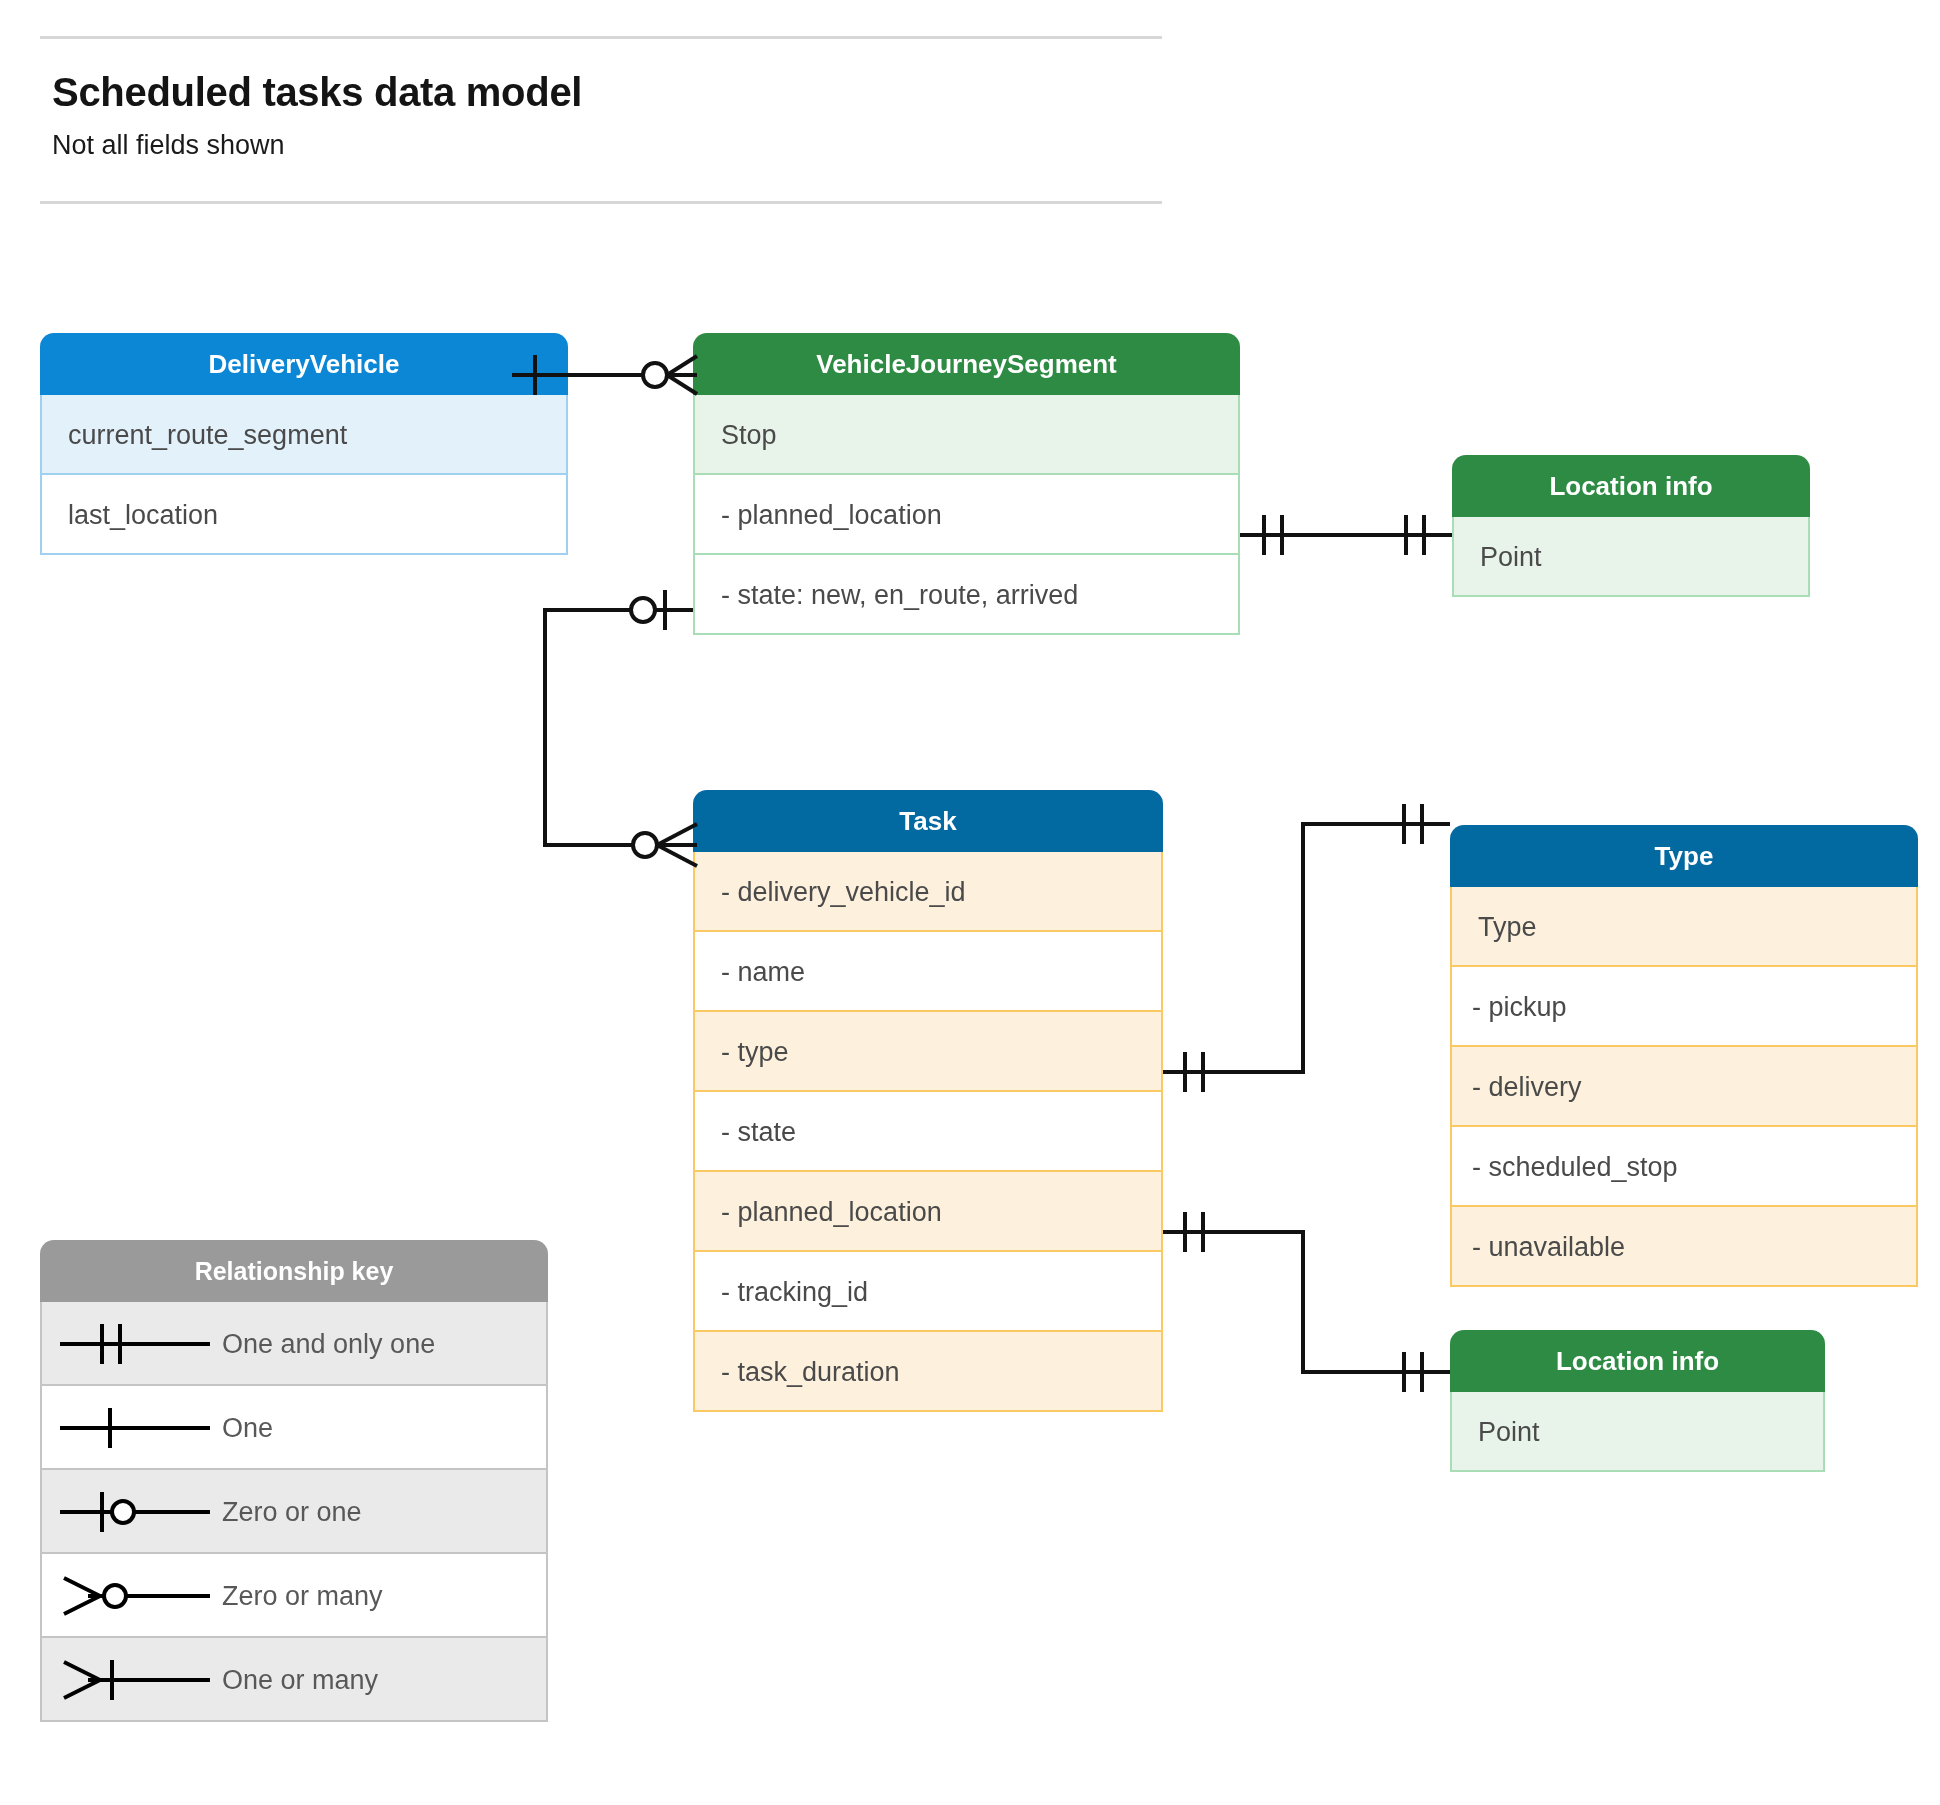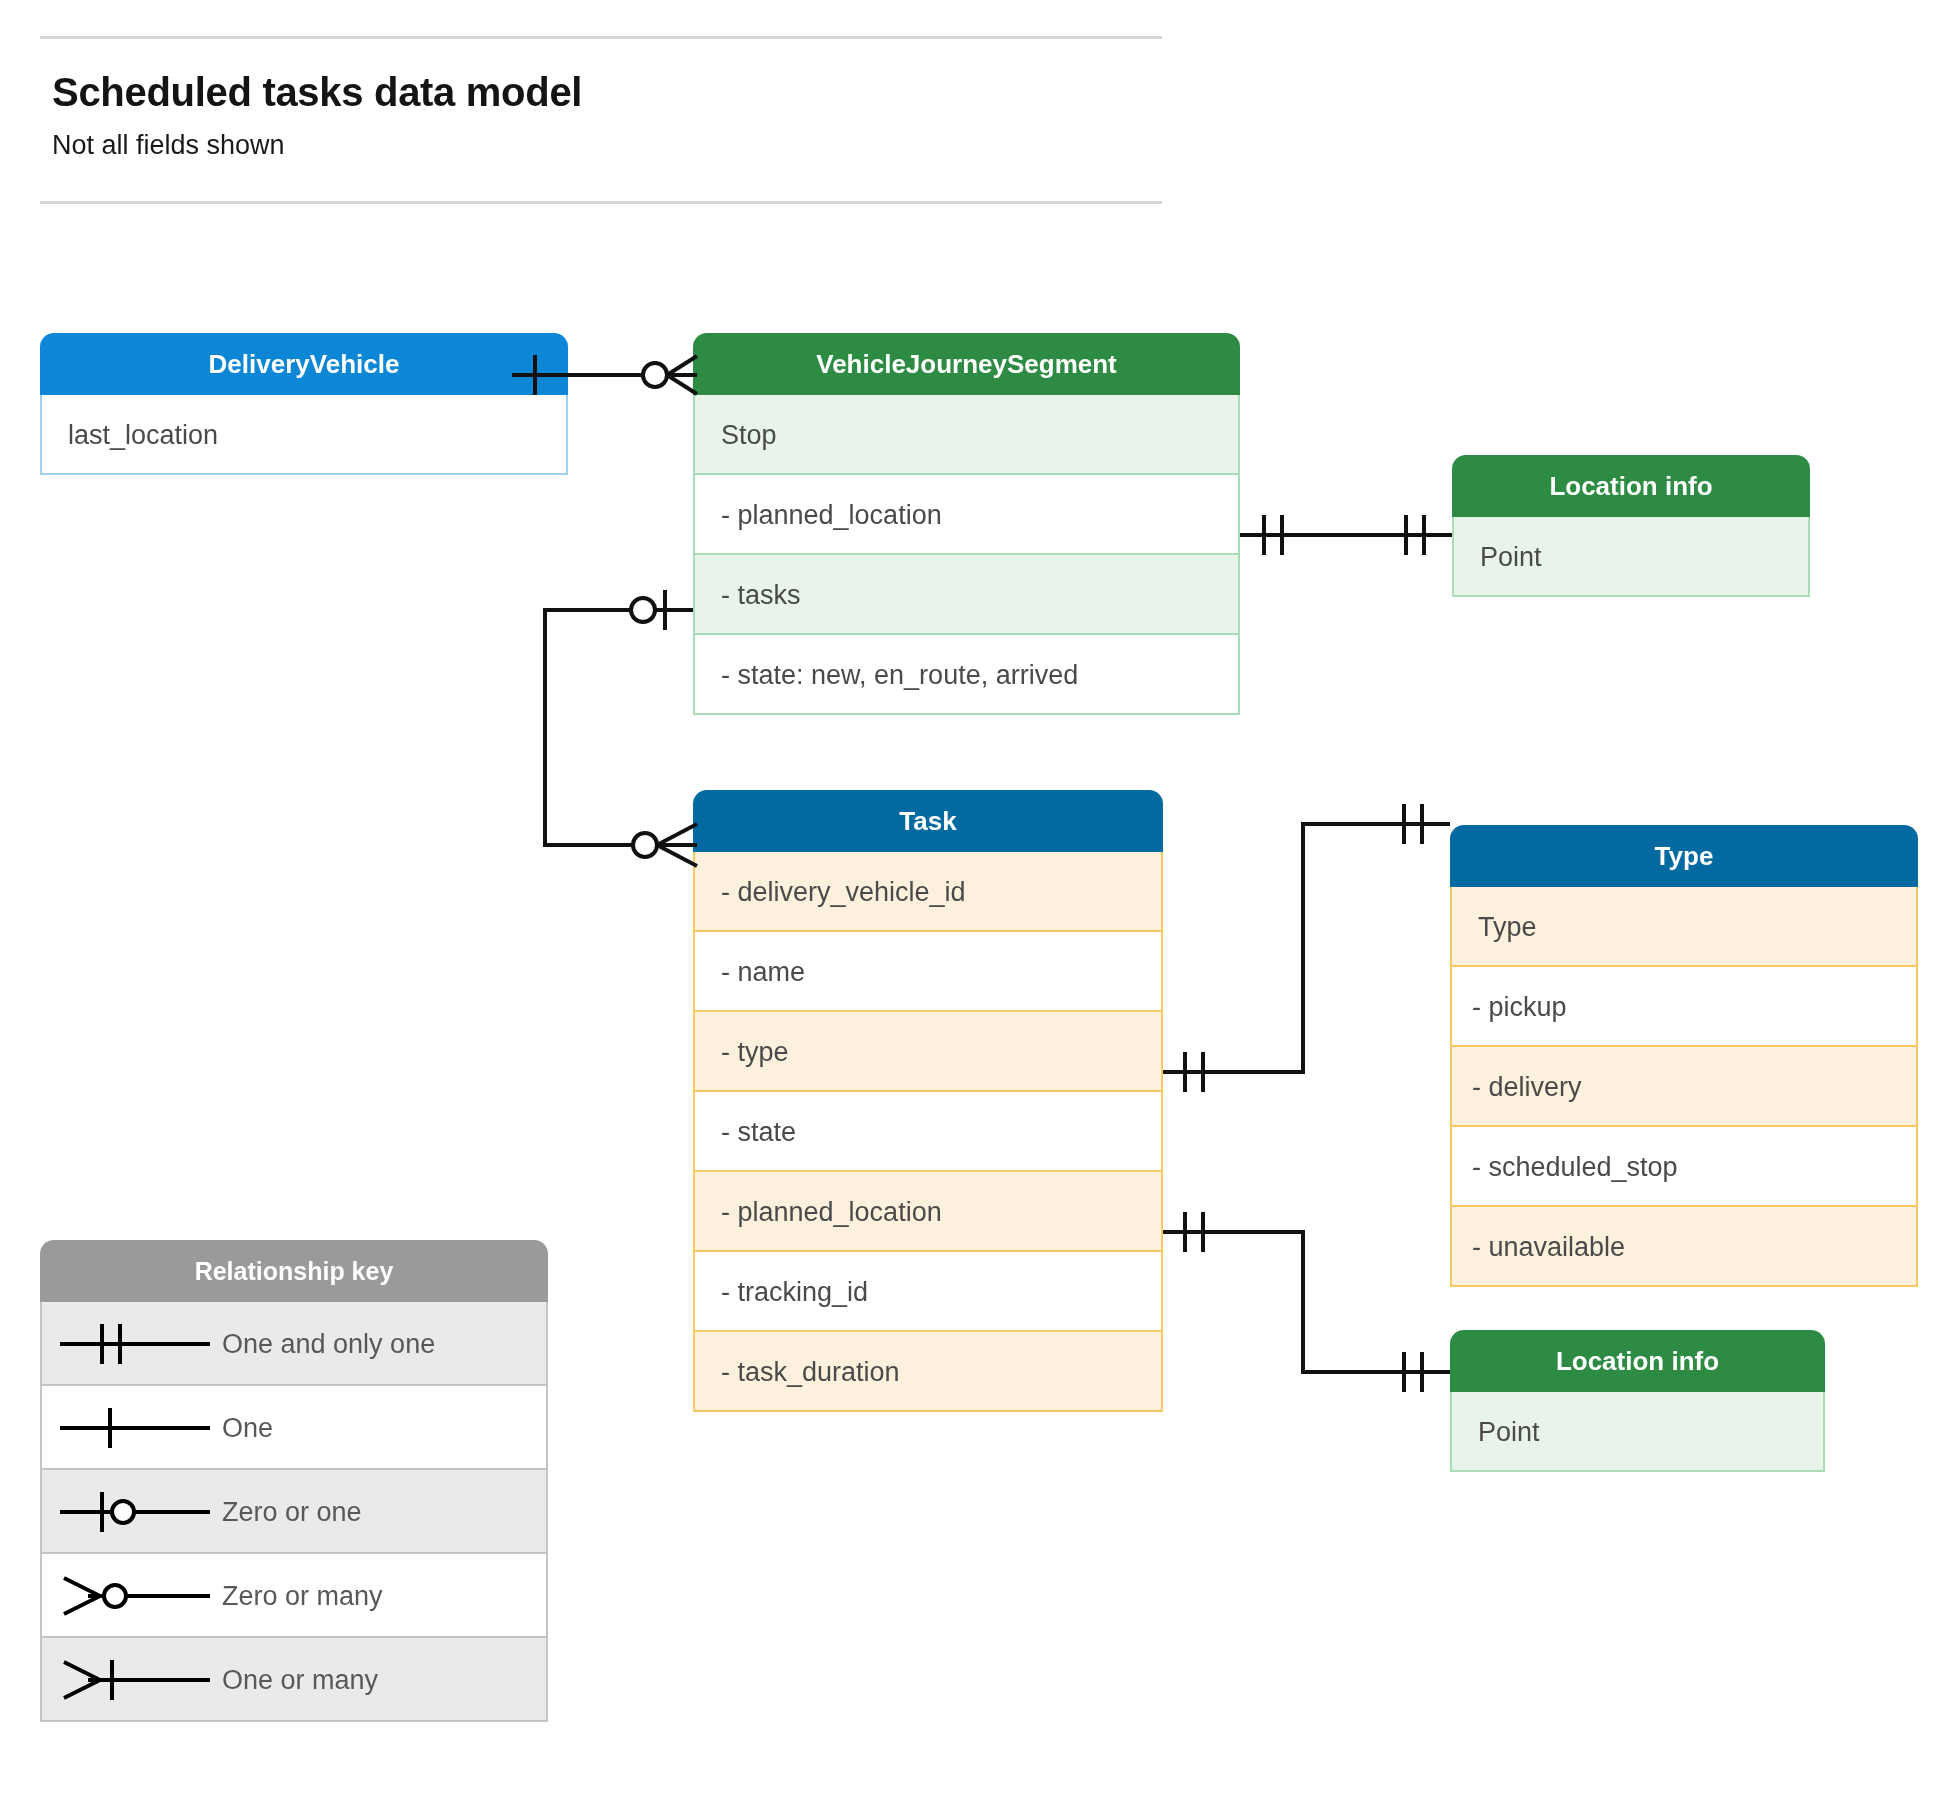--- a/index.html
+++ b/index.html
@@ -133,28 +133,28 @@
 </style>
 </head>
 <body>
 
 <div id="header-band"></div>
 <div id="page-title">Scheduled tasks data model</div>
 <div id="page-subtitle">Not all fields shown</div>
 
 <div class="entity thm-blue" id="ent-delivery-vehicle" style="left:40px; top:333px; width:528px;">
   <div class="ent-header">DeliveryVehicle</div>
+  <div class="ent-row alt">current_route_segment</div>
   <div class="ent-row plain">last_location</div>
 </div>
 
 <div class="entity thm-green" id="ent-vjs" style="left:693px; top:333px; width:547px;">
   <div class="ent-header">VehicleJourneySegment</div>
   <div class="ent-row alt">Stop</div>
   <div class="ent-row plain">-  planned_location</div>
-  <div class="ent-row alt">- tasks</div>
   <div class="ent-row plain">- state: new, en_route, arrived</div>
 </div>
 
 <div class="entity thm-green" id="ent-loc-top" style="left:1452px; top:455px; width:358px;">
   <div class="ent-header">Location info</div>
   <div class="ent-row alt">Point</div>
 </div>
 
 <div class="entity thm-orange" id="ent-task" style="left:693px; top:790px; width:470px;">
   <div class="ent-header">Task</div>

